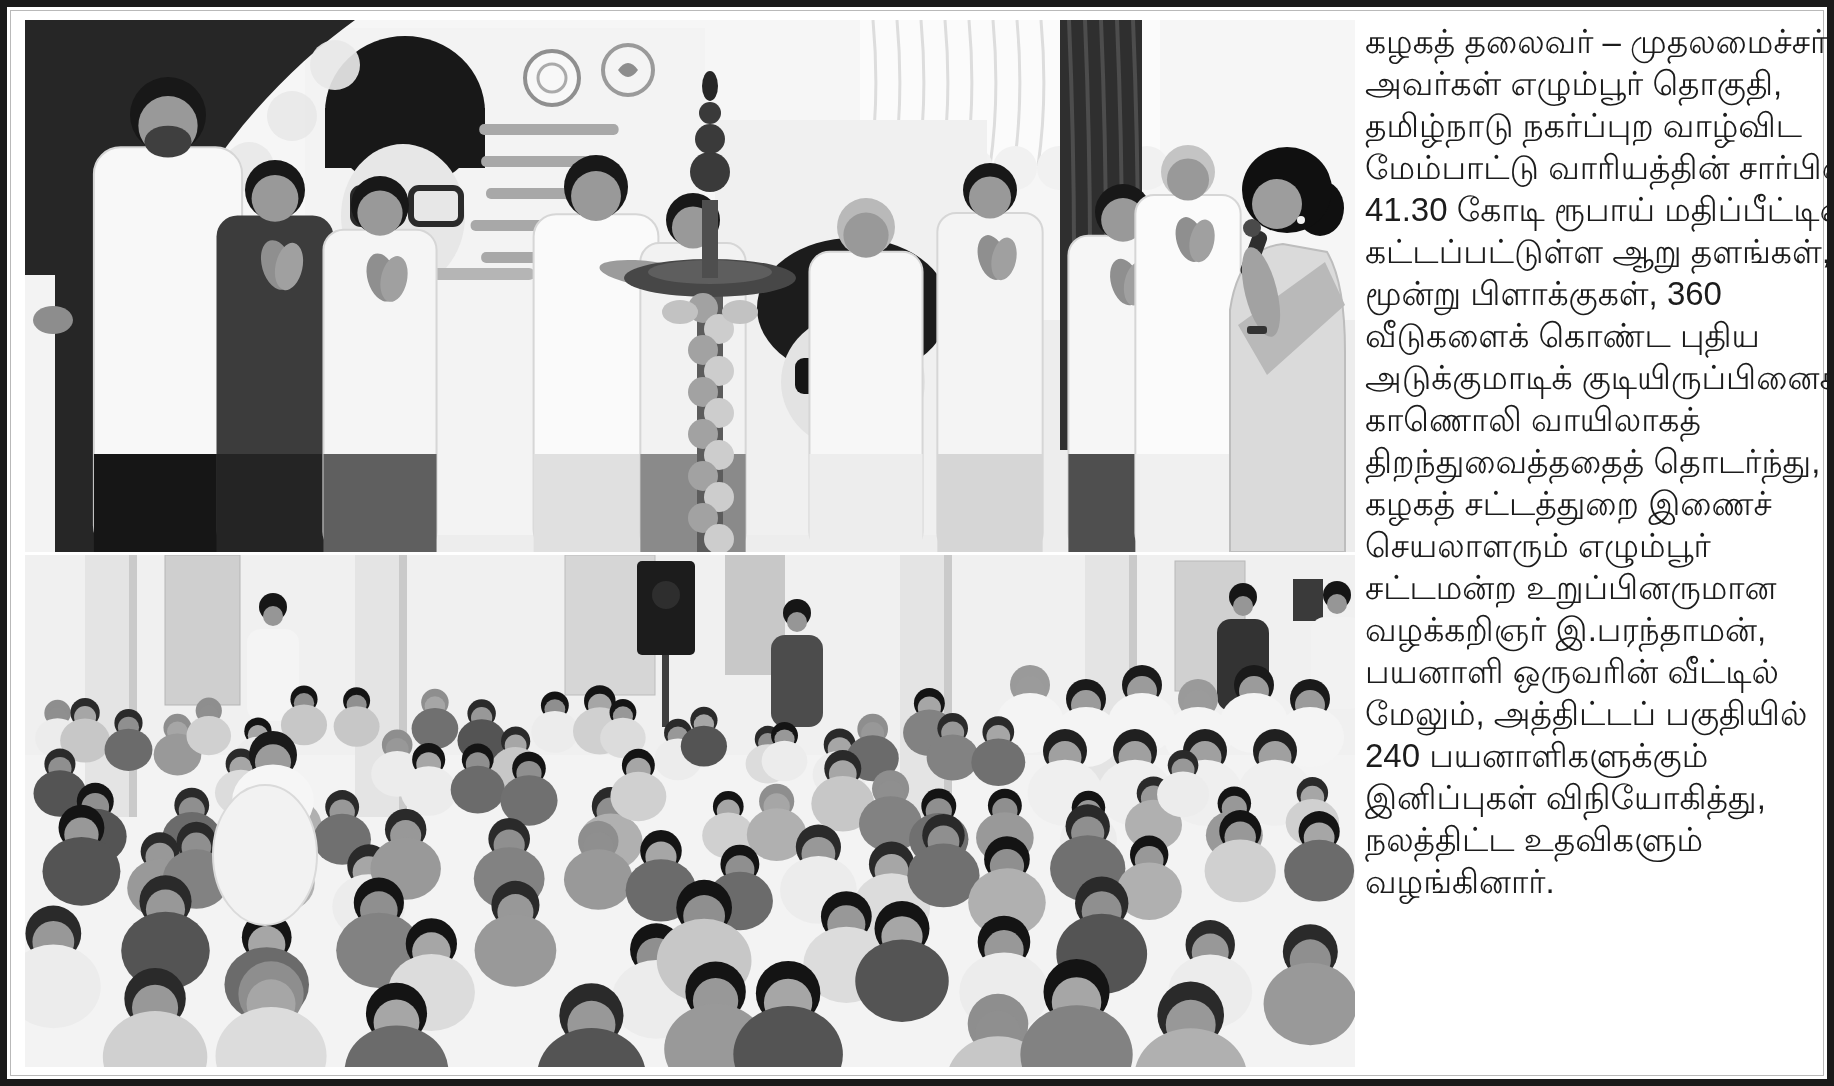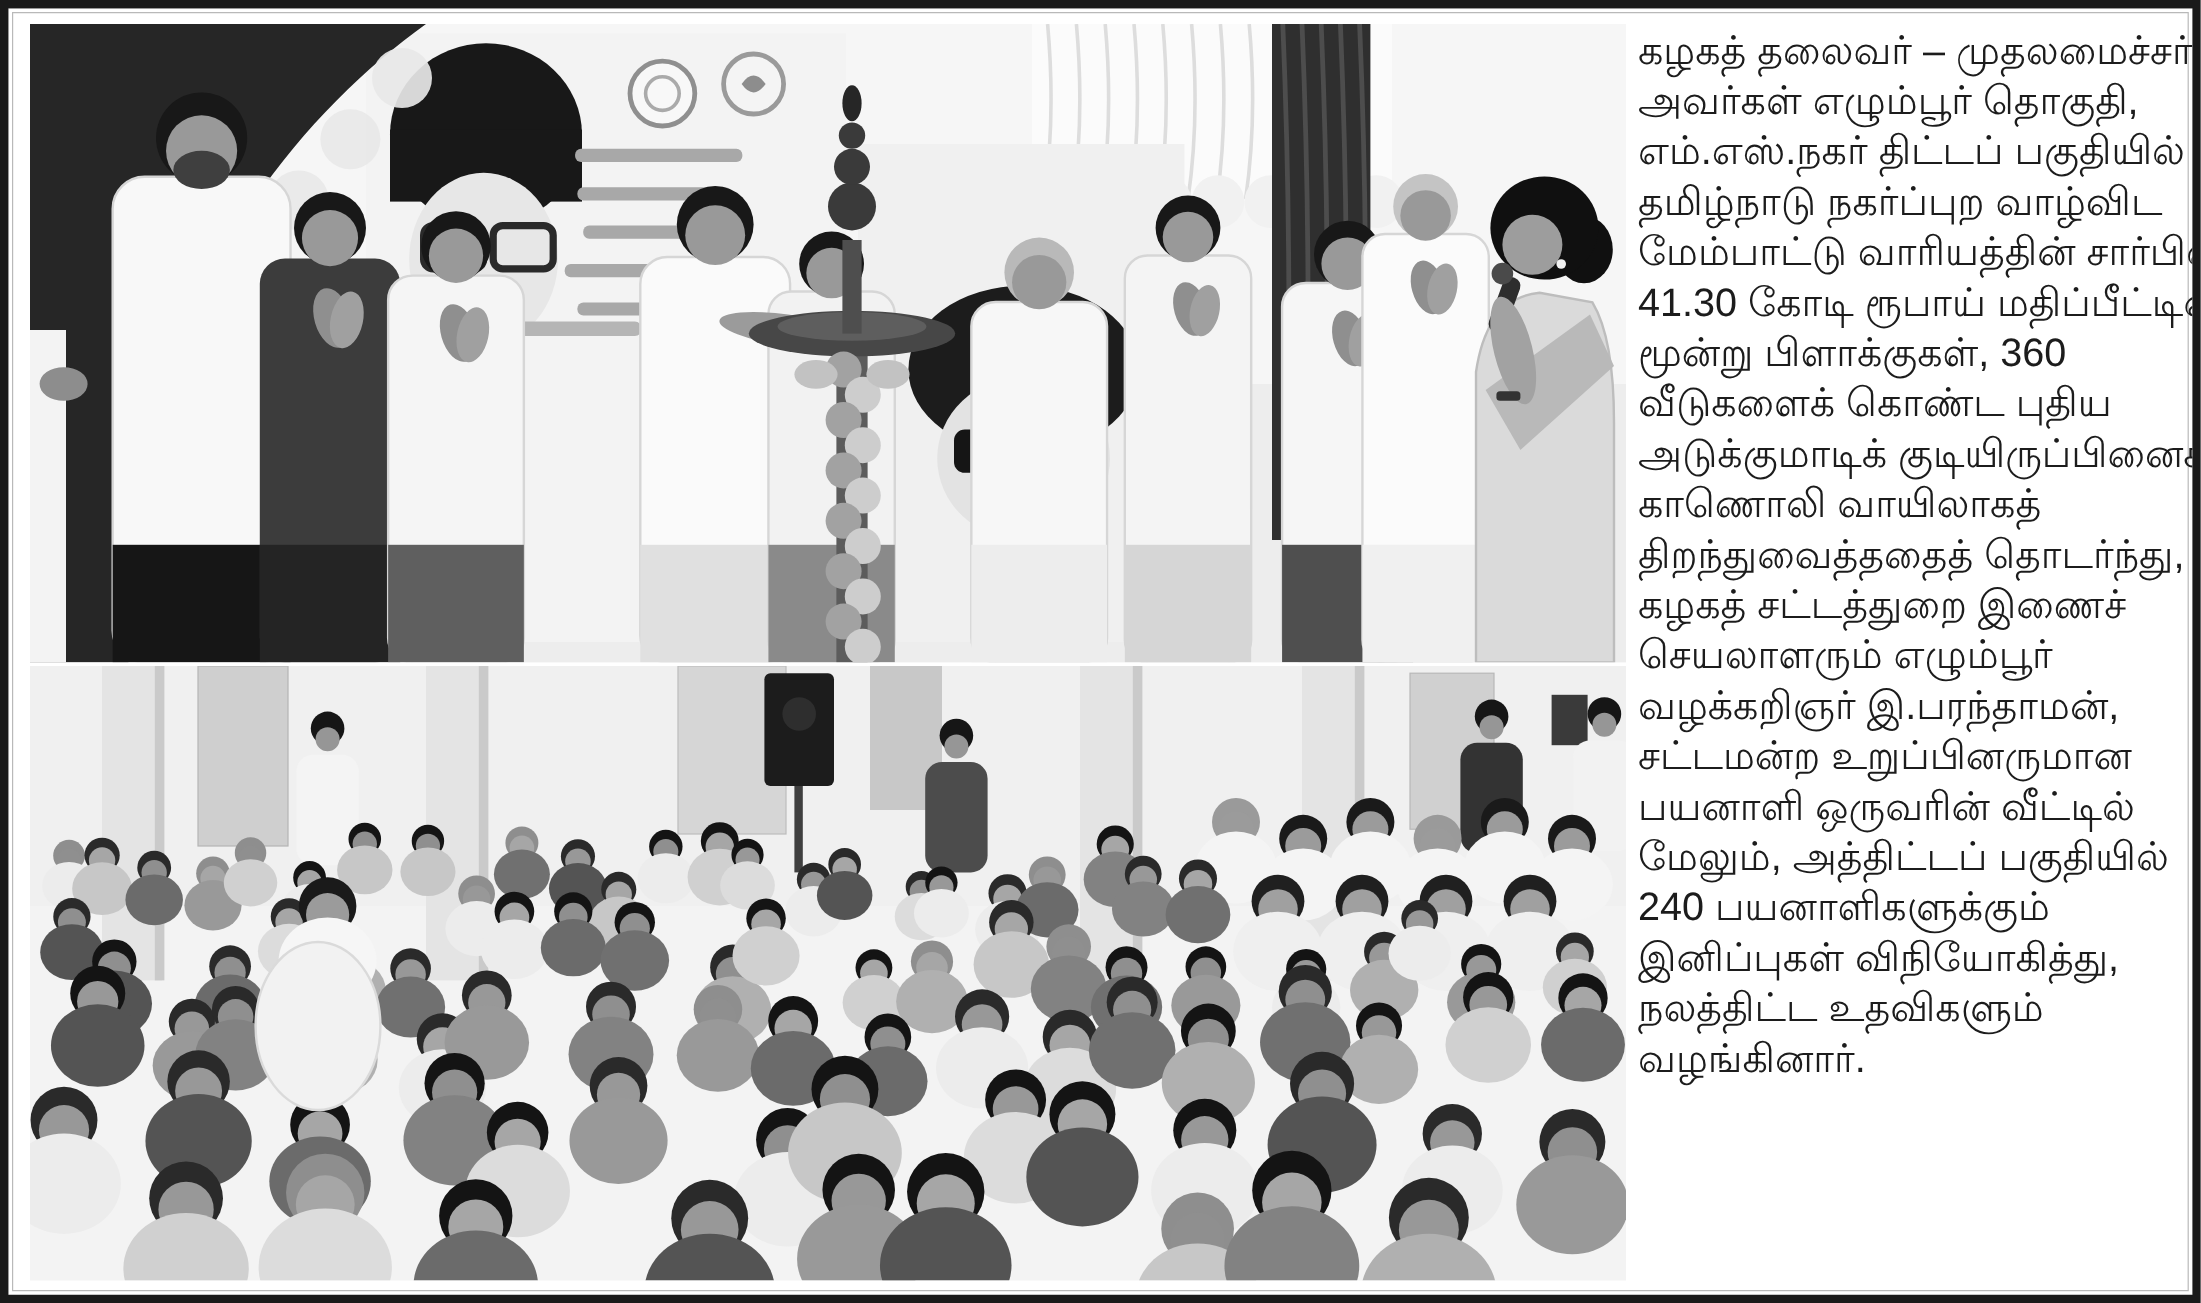--- a/index.html
+++ b/index.html
@@ -502,33 +502,33 @@
         <circle cx="248" cy="200" r="24" fill="#1a1a1a"></circle>
         <circle cx="248" cy="207.2" r="18" fill="#9b9b9b"></circle>
         <ellipse cx="248" cy="245.6" rx="40.8" ry="36" fill="#f6f6f6"></ellipse>
         <ellipse cx="240" cy="300" rx="52" ry="70" fill="#f2f2f2" stroke="#dadada" stroke-width="2"></ellipse>
       </svg>
   </div>
 
   <div class="caption" id="caption">
       <div class="cap-line">கழகத் தலைவர் – முதலமைச்சர்</div>
       <div class="cap-line">அவர்கள் எழும்பூர் தொகுதி,</div>
-      <div class="cap-line">எம்.எஸ்.நகர் திட்டப் பகுதியில்</div>
       <div class="cap-line">தமிழ்நாடு நகர்ப்புற வாழ்விட</div>
       <div class="cap-line">மேம்பாட்டு வாரியத்தின் சார்பில்</div>
       <div class="cap-line">41.30 கோடி ரூபாய் மதிப்பீட்டில்</div>
+      <div class="cap-line">கட்டப்பட்டுள்ள ஆறு தளங்கள்,</div>
       <div class="cap-line">மூன்று பிளாக்குகள், 360</div>
       <div class="cap-line">வீடுகளைக் கொண்ட புதிய</div>
       <div class="cap-line">அடுக்குமாடிக் குடியிருப்பினைக்</div>
       <div class="cap-line">காணொலி வாயிலாகத்</div>
       <div class="cap-line">திறந்துவைத்ததைத் தொடர்ந்து,</div>
       <div class="cap-line">கழகத் சட்டத்துறை இணைச்</div>
       <div class="cap-line">செயலாளரும் எழும்பூர்</div>
+      <div class="cap-line">சட்டமன்ற உறுப்பினருமான</div>
       <div class="cap-line">வழக்கறிஞர் இ.பரந்தாமன்,</div>
-      <div class="cap-line">சட்டமன்ற உறுப்பினருமான</div>
       <div class="cap-line">பயனாளி ஒருவரின் வீட்டில்</div>
       <div class="cap-line">மேலும், அத்திட்டப் பகுதியில்</div>
       <div class="cap-line">240 பயனாளிகளுக்கும்</div>
       <div class="cap-line">இனிப்புகள் விநியோகித்து,</div>
       <div class="cap-line">நலத்திட்ட உதவிகளும்</div>
       <div class="cap-line">வழங்கினார்.</div>
     </div>
 </div>
 
 </body></html>

